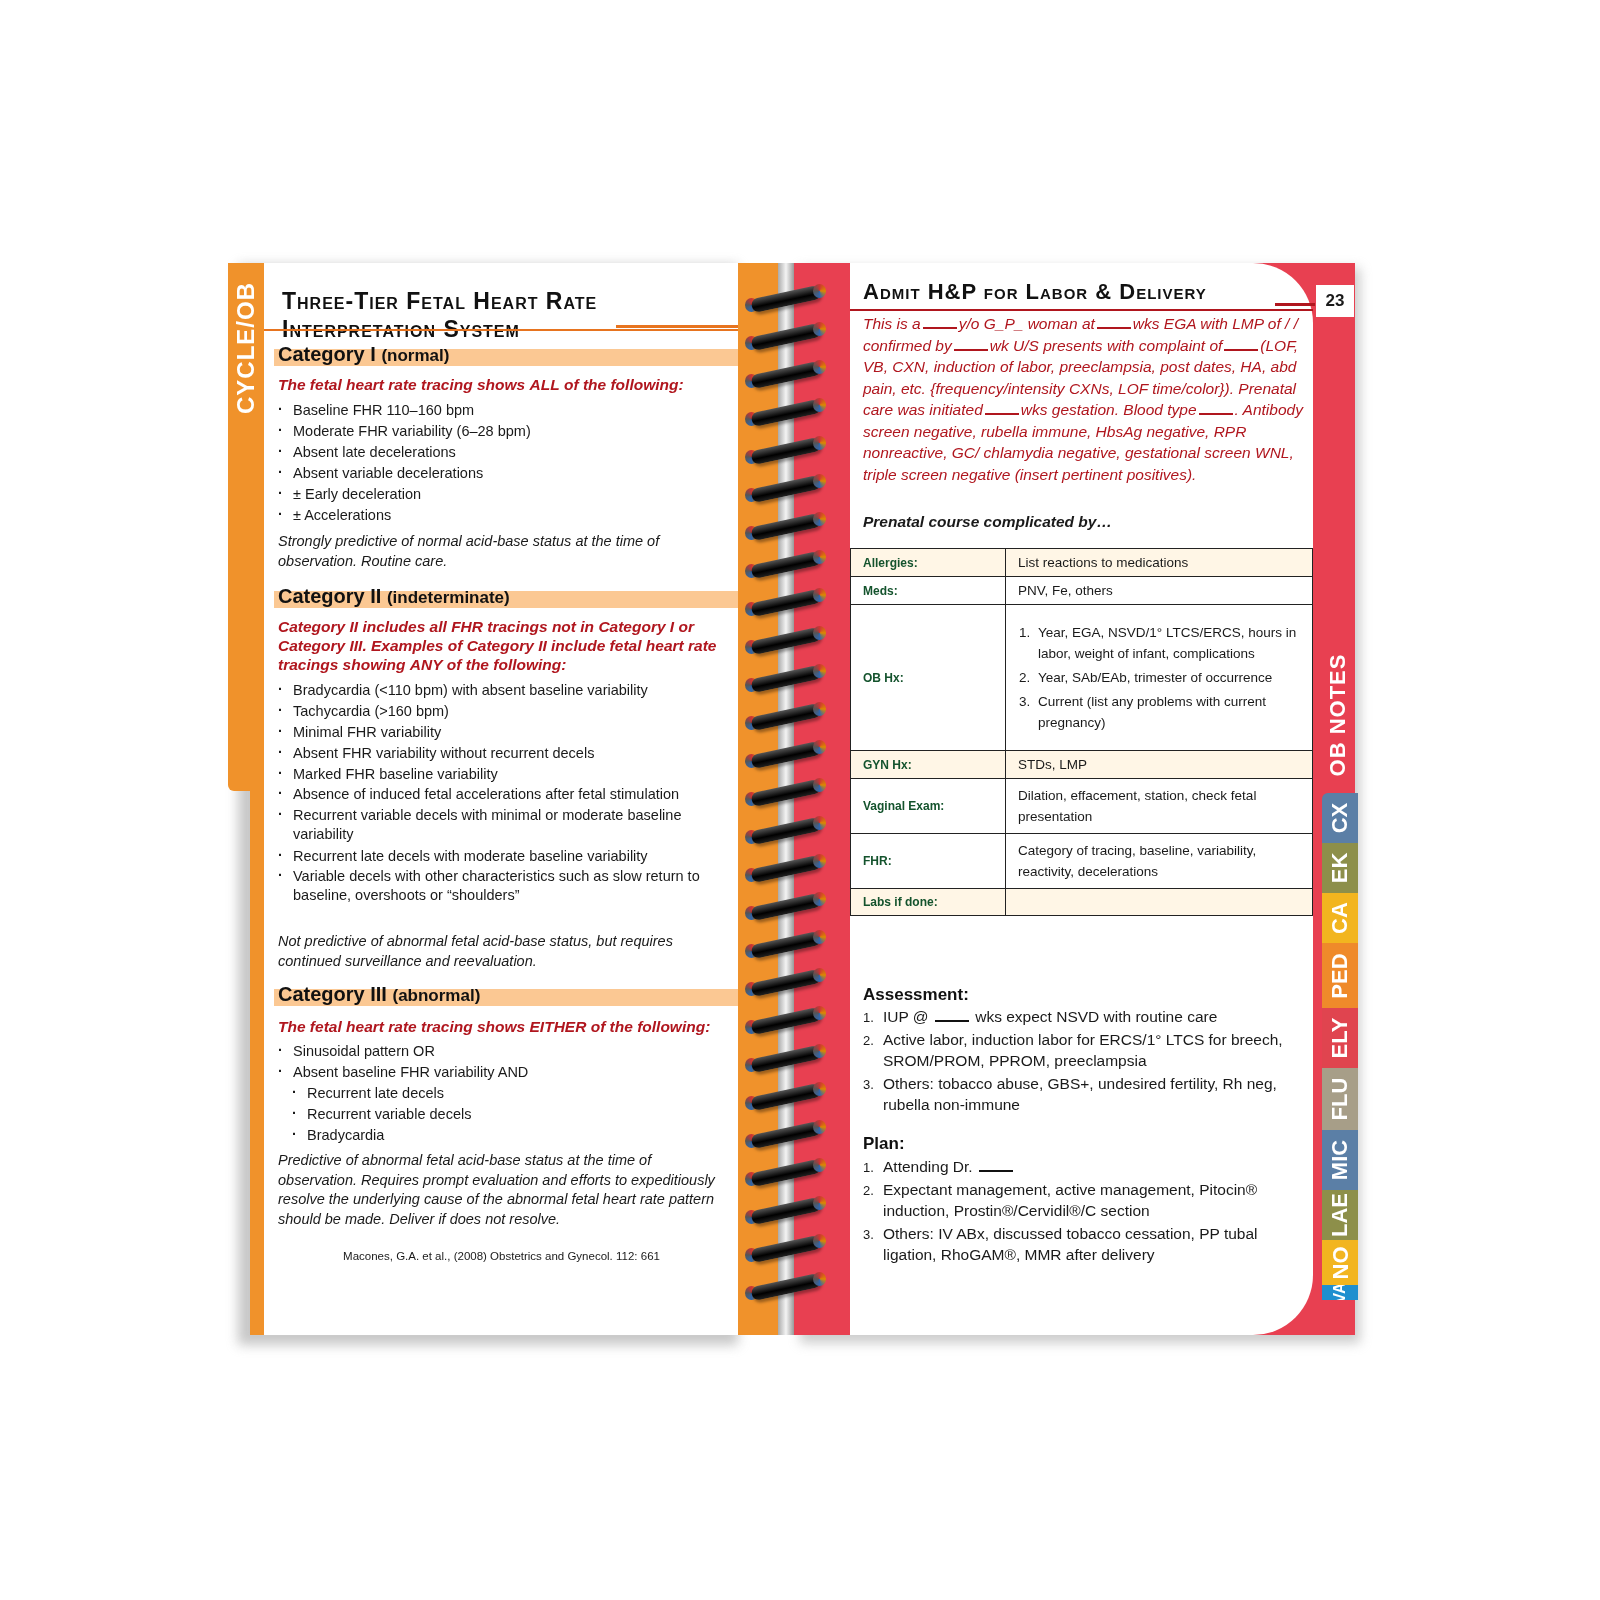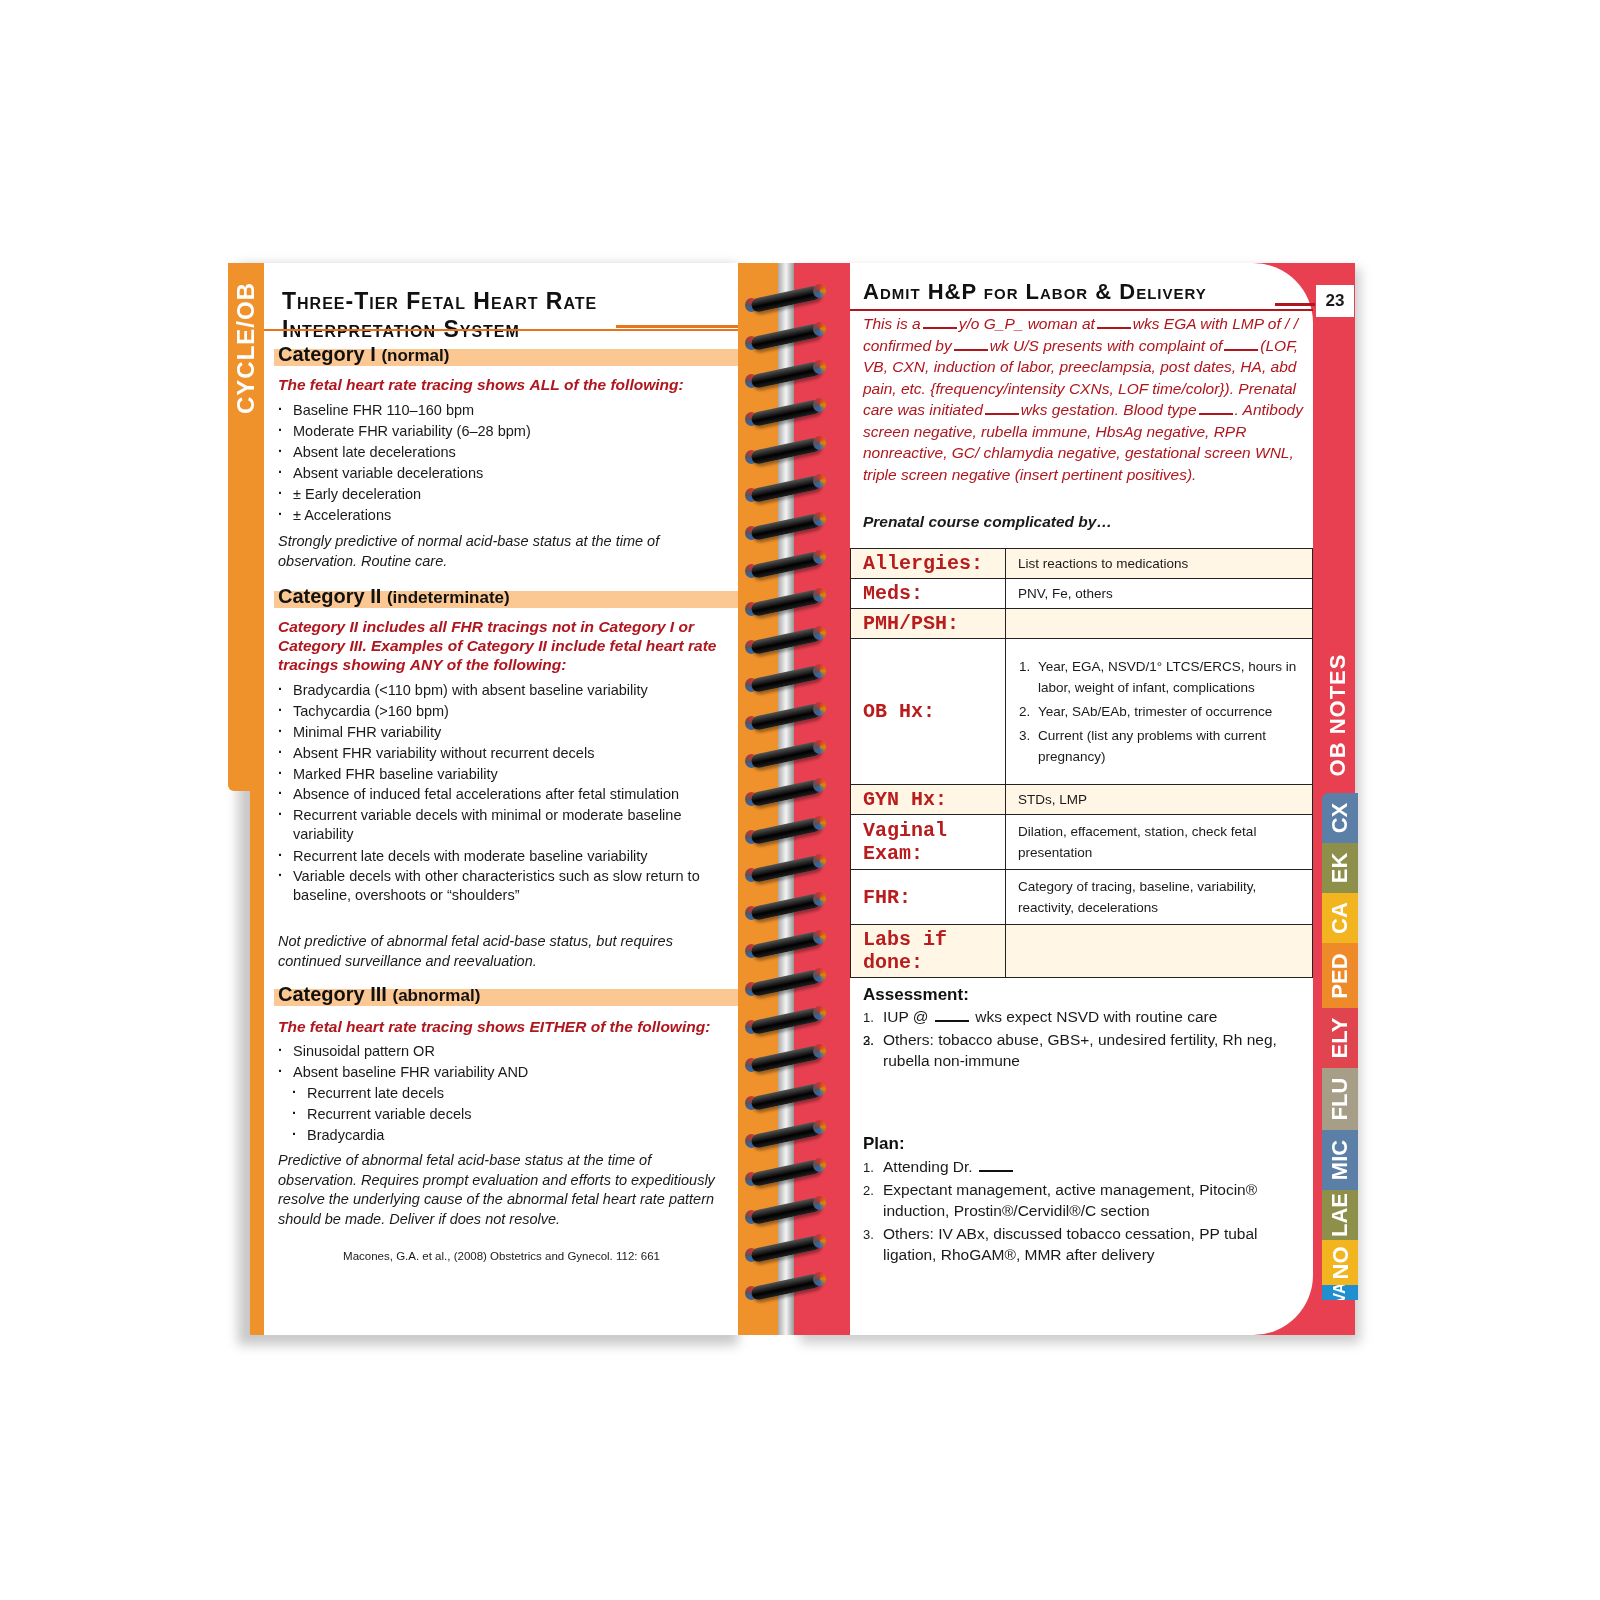--- a/index.html
+++ b/index.html
@@ -49,21 +49,21 @@
   .rp-title-rule { position:absolute; left:0; top:46px; width:463px; height:2px; background:#b0161e; }
   .rp-title-rule2 { position:absolute; left:425px; top:40px; width:40px; height:3px; background:#b0161e; }
   .rp-intro { position:absolute; left:13px; top:50px; width:440px; color:#b0161e; font-style:italic; font-size:15.5px; line-height:21.5px; }
   .blank { display:inline-block; width:34px; border-bottom:2px solid #b0161e; height:10px; margin:0 2px; }
   .blank.dark { border-color:#111; }
   .rp-sub { position:absolute; left:13px; top:250px; font-style:italic; font-weight:bold; font-size:15.5px; }
 
   table.hp { position:absolute; left:0; top:285px; width:463px; border-collapse:collapse; font-size:13.5px; }
   table.hp td { border:1.5px solid #222; padding:3px 12px; vertical-align:middle; }
   table.hp tr.cream td { background:#fff6e6; }
-  table.hp td.lbl { width:130px; color:#b91c1c; font-weight:bold; font-size:20px;font-family:Liberation Mono, monospace; }
+  table.hp td.lbl { width:130px; color:#14532d; font-weight:bold; font-size:12px; }
   table.hp td.val { line-height:21px; }
   table.hp ol { margin:0; padding-left:16px; line-height:21px; }
   table.hp ol li { padding-left:4px; }
 
   .rp-h { position:absolute; left:13px; font-weight:bold; font-size:17px; color:#111; }
   .rp-ol { position:absolute; left:13px; width:440px; font-size:15.5px; line-height:21px; margin:0; padding:0; list-style:none; }
   .rp-ol li { position:relative; padding-left:20px; margin-bottom:2px; }
   .rp-ol li .n { position:absolute; left:0; top:1px; font-size:13px; }
 
   
@@ -156,24 +156,20 @@
   <table class="hp">
     <tbody>
         <tr class="cream" style="height:27px">
       <td class="lbl">Allergies:</td>
       <td class="val">List reactions to medications</td>
     </tr>
     <tr style="height:27px">
       <td class="lbl">Meds:</td>
       <td class="val">PNV, Fe, others</td>
     </tr>
-    <tr class="cream" style="height:27px">
-      <td class="lbl">PMH/PSH:</td>
-      <td class="val"></td>
-    </tr>
     <tr style="height:146px">
       <td class="lbl">OB Hx:</td>
       <td class="val">
         <ol>
           <li>Year, EGA, NSVD/1° LTCS/ERCS, hours in labor, weight of infant, complications</li>
           <li style="margin-top:3px">Year, SAb/EAb, trimester of occurrence</li>
           <li style="margin-top:3px">Current (list any problems with current pregnancy)</li>
         </ol>
       </td>
     </tr>
@@ -192,21 +188,21 @@
     <tr class="cream" style="height:27px">
       <td class="lbl">Labs if done:</td>
       <td class="val"></td>
     </tr>
   </tbody>
     </table>
 
   <div class="rp-h" style="top:722px">Assessment:</div>
   <ul class="rp-ol" style="top:743px">
     <li><span class="n">1.</span><span>IUP @</span> <span class="blank dark"></span> <span>wks expect NSVD with routine care</span></li>
-    <li><span class="n">2.</span></li>
+    <li><span class="n">2.</span><span>Active labor, induction labor for ERCS/1° LTCS for breech, SROM/PROM, PPROM, preeclampsia</span></li>
     <li><span class="n">3.</span><span>Others: tobacco abuse, GBS+, undesired fertility, Rh neg, rubella non-immune</span></li>
   </ul>
 
   <div class="rp-h" style="top:871px">Plan:</div>
   <ul class="rp-ol" style="top:893px">
     <li><span class="n">1.</span><span>Attending Dr.</span> <span class="blank dark"></span></li>
     <li><span class="n">2.</span><span>Expectant management, active management, Pitocin® induction, Prostin®/Cervidil®/C section</span></li>
     <li><span class="n">3.</span><span>Others: IV ABx, discussed tobacco cessation, PP tubal ligation, RhoGAM®, MMR after delivery</span></li>
   </ul>
 </div>

